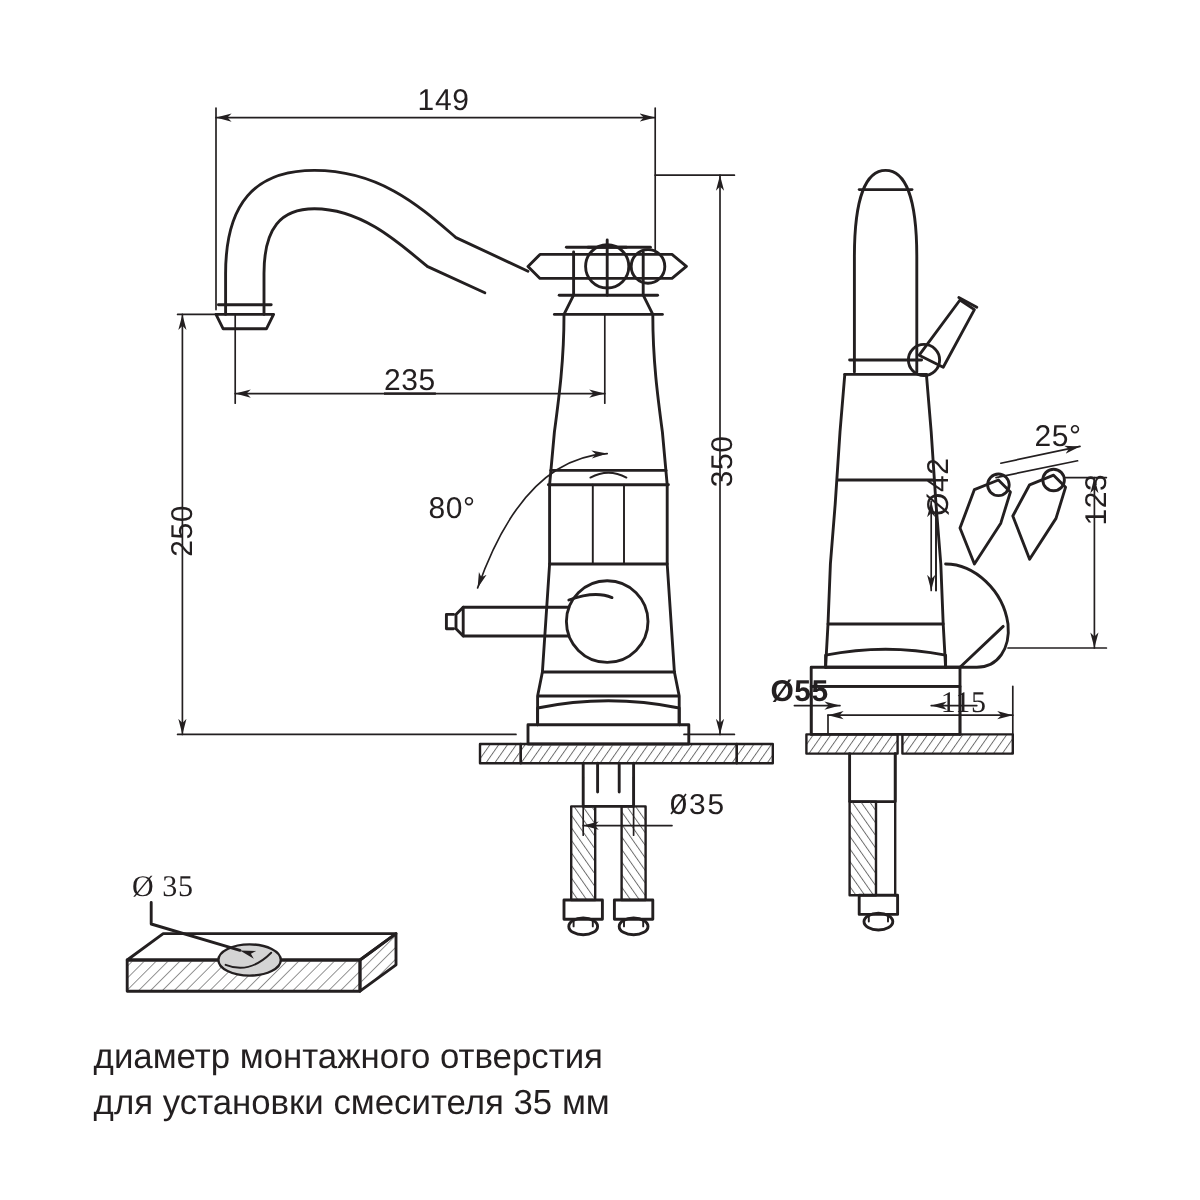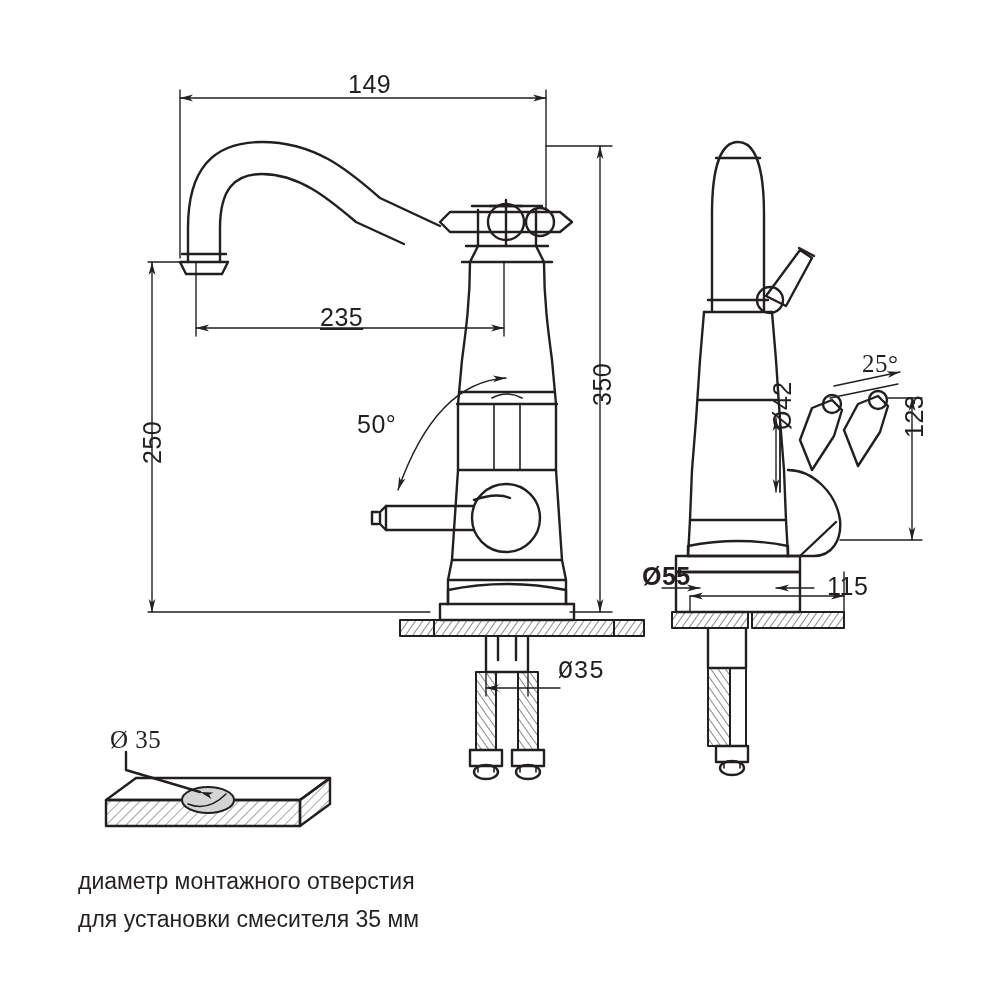--- a/index.html
+++ b/index.html
@@ -31,21 +31,21 @@
   }
   .dim-label.rot {
     transform: rotate(-90deg);
     transform-origin: left top;
   }
   .caption {
     position: absolute;
     left: 78px;
     top: 862px;
     font-family: "Liberation Sans", sans-serif;
-    font-size: 23px;
+    font-size: 29px;
     line-height: 38px;
     color: #231f20;
     width: 640px;
   }
   .caption div { white-space: nowrap; }
   svg { display: block; }
 </style>
 </head>
 <body>
 
@@ -247,25 +247,25 @@
       <path d="M690 596 L844 596" marker-start="url(#arrR)" marker-end="url(#arrL)"></path>
     </g>
 
   </g>
 </svg>
 
 <div class="dim-label" style="left:348px; top:70px;">149</div>
 <div class="dim-label" style="left:320px; top:303px;text-decoration:underline;">235</div>
 <div class="dim-label rot" style="left:588px; top:406px;">350</div>
 <div class="dim-label rot" style="left:138px; top:464px;">250</div>
-<div class="dim-label" style="left:357px; top:410px;">50°</div>
+<div class="dim-label" style="left:357px; top:410px;">80°</div>
 <div class="dim-label" style="left:558px; top:657px;font-family:Liberation Mono, monospace;">Ø35</div>
-<div class="dim-label" style="left:862px; top:350px;font-family:Liberation Serif, serif;">25°</div>
+<div class="dim-label" style="left:862px; top:350px;">25°</div>
 <div class="dim-label rot" style="left:768px; top:430px;">Ø42</div>
 <div class="dim-label rot" style="left:900px; top:438px;">123</div>
 <div class="dim-label" style="left:642px; top:562px;font-weight:bold;">Ø55</div>
-<div class="dim-label" style="left:827px; top:572px;">115</div>
+<div class="dim-label" style="left:784px; top:572px;font-family:Liberation Serif, serif;">115</div>
 <div class="dim-label" style="left:110px; top:726px;font-family:Liberation Serif, serif;">Ø 35</div>
 
 <div class="caption">
   <div>диаметр монтажного отверстия</div>
   <div>для установки смесителя 35 мм</div>
 </div>
 
 </body></html>

